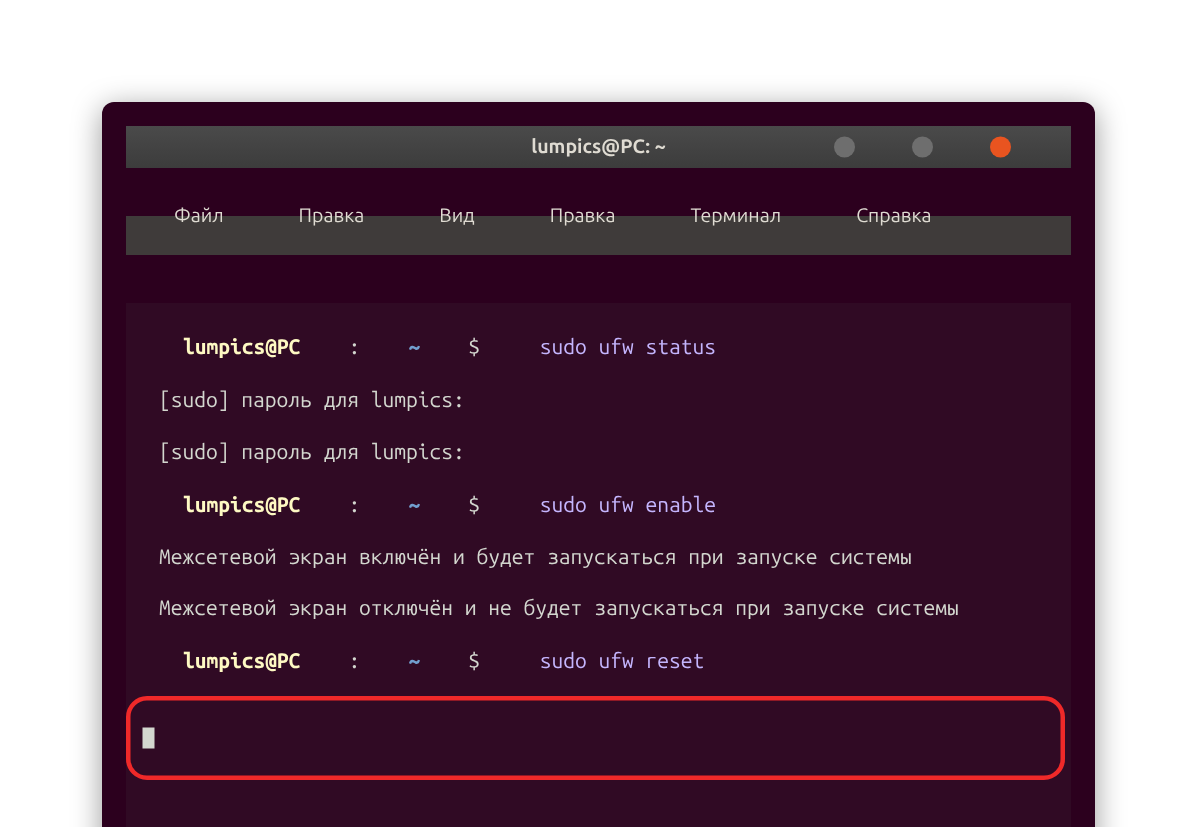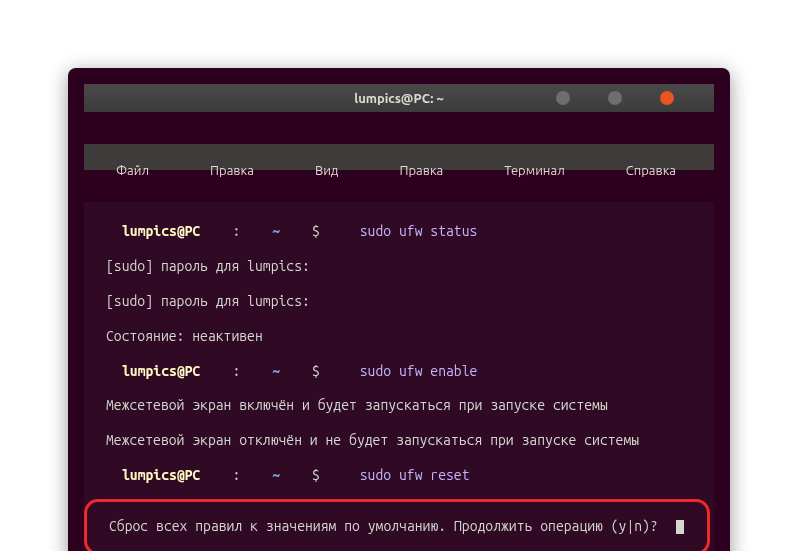--- a/index.html
+++ b/index.html
@@ -54,23 +54,23 @@
       font-size: 10px;
       cursor: pointer;
     }
     .win-min { background: #6e6e6e; }
     .win-max { background: #6e6e6e; }
     .win-close { background: #e95420; }
     .menubar {
       background: #3f3b3a;
       height: 26px;
       display: flex;
-      align-items: flex-start;
+      align-items: flex-end;
       padding: 0 8px;
-      gap: 13px;
+      gap: 2px;
       font-family: "Ubuntu", sans-serif;
       font-size: 13px;
       color: #dfdbd2;
     }
     .menu-item {
       padding: 3px 8px;
       cursor: pointer;
     }
     .terminal {
       flex: 1;
@@ -134,22 +134,21 @@
     <span class="menu-item">Правка</span>
     <span class="menu-item">Вид</span>
     <span class="menu-item">Правка</span>
     <span class="menu-item">Терминал</span>
     <span class="menu-item">Справка</span>
   </div>
   <div class="terminal">
     <div class="line"><span class="prompt-user">lumpics@PC</span><span class="prompt-sep">:</span><span class="prompt-path">~</span><span class="prompt-sep">$ </span><span class="cmd">sudo ufw status</span></div>
     <div class="line">[sudo] пароль для lumpics:</div>
     <div class="line">[sudo] пароль для lumpics:</div>
-    <div class="line">Состояние: неактивен</div>
     <div class="line"><span class="prompt-user">lumpics@PC</span><span class="prompt-sep">:</span><span class="prompt-path">~</span><span class="prompt-sep">$ </span><span class="cmd">sudo ufw enable</span></div>
     <div class="line">Межсетевой экран включён и будет запускаться при запуске системы</div>
     <div class="line">Межсетевой экран отключён и не будет запускаться при запуске системы</div>
     <div class="line"><span class="prompt-user">lumpics@PC</span><span class="prompt-sep">:</span><span class="prompt-path">~</span><span class="prompt-sep">$ </span><span class="cmd">sudo ufw reset</span></div>
     <div class="highlight-box">
-      <span class="line">Сброс всех правил к значениям по умолчанию. Продолжить операцию (y|n)?</span><span class="cursor-block"></span>
+      <span class="cursor-block"></span>
     </div>
   </div>
 </div>
 
 </body></html>

